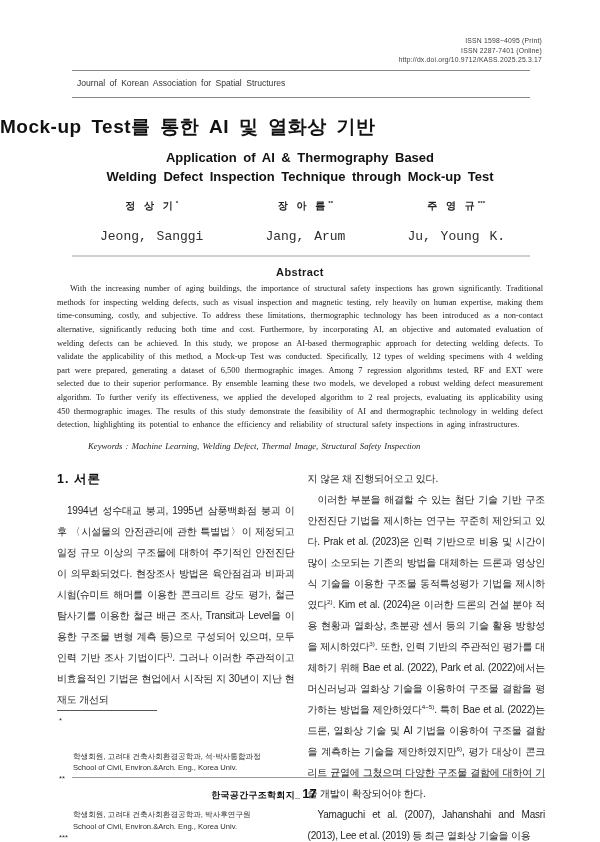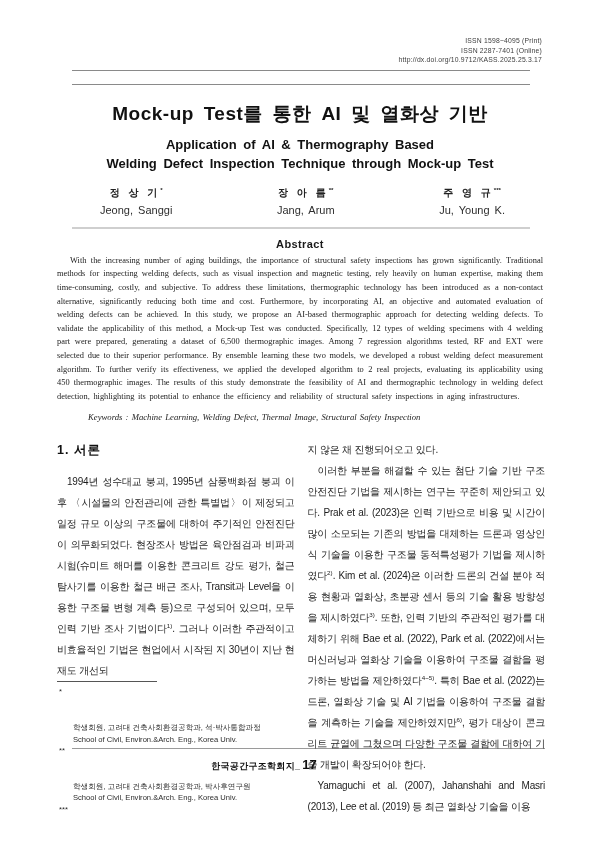--- a/index.html
+++ b/index.html
@@ -10,28 +10,28 @@
     overflow: hidden; position: relative; padding-top: 36px;
   }
   
   .issn { margin-right: 58px; text-align: right; font-size: 6.8px; line-height: 9.6px; color: #3d3d3d; letter-spacing: 0.2px; }
   
   .jheader {
     margin: 5px 70px 0 72px; border-top: 1.2px solid #8a8a8a; border-bottom: 1.2px solid #8a8a8a;
     padding: 6px 0 7px 5px; font-size: 8.6px; line-height: 13.5px; color: #333; word-spacing: 2px;
   }
   
-  .title-ko { margin-top: 15px; text-align: center; font-size: 19px; line-height: 28px; font-weight: bold; letter-spacing: 0.5px; word-spacing: 4px; color: #111; }
+  .title-ko { margin-top: 15px; font-size: 19px; line-height: 28px; font-weight: bold; letter-spacing: 0.5px; word-spacing: 4px; color: #111; }
   .title-en { margin-top: 7px; text-align: center; font-size: 13px; line-height: 19px; font-weight: bold; word-spacing: 3px; color: #111; }
   
   .authors { margin: 13px 95px 0 100px; display: flex; justify-content: space-between; }
   .author { text-align: center; }
   .author .name-ko { font-size: 10px; font-weight: 600; letter-spacing: 3px; color: #222; }
   .author sup, .seg sup { font-size: 62%; vertical-align: super; line-height: 0; letter-spacing: 0; }
-  .author .name-en { margin-top: 4px; font-size: 11px; color: #2e2e2e; word-spacing: 2px; }
+  .author .name-en { margin-top: 16px; font-size: 13px; color: #2e2e2e; word-spacing: 2px; font-family: Liberation Mono, monospace; }
   .divider { margin: 11px 70px 0 72px; border-top: 2px solid #cfcfcf; }
   
   .abs-heading { margin-top: 9px; text-align: center; font-size: 11px; font-weight: bold; letter-spacing: 0.4px; }
   .abs-text {
     margin: 4px 57px 0 57px; font-family: "Liberation Serif", serif;
     font-size: 8.4px; line-height: 13.6px; text-align: justify; text-indent: 13px;
     word-spacing: 1.5px; color: #222;
   }
   .keywords {
     margin: 9px 57px 0 88px; font-family: "Liberation Serif", serif; font-style: italic;
@@ -60,20 +60,21 @@
 
 <div class="page">
 
   <div class="issn">
     <div>ISSN 1598~4095 (Print)</div>
     <div>ISSN 2287-7401 (Online)</div>
     <div>http://dx.doi.org/10.9712/KASS.2025.25.3.17</div>
   </div>
 
   <div class="jheader">
+    <div>Journal of Korean Association for Spatial Structures</div>
   </div>
 
   <div class="title-ko">
     <div>Mock-up Test를 통한 AI 및 열화상 기반</div>
   </div>
 
   <div class="title-en">
     <div>Application of AI &amp; Thermography Based</div>
     <div>Welding Defect Inspection Technique through Mock-up Test</div>
   </div>

